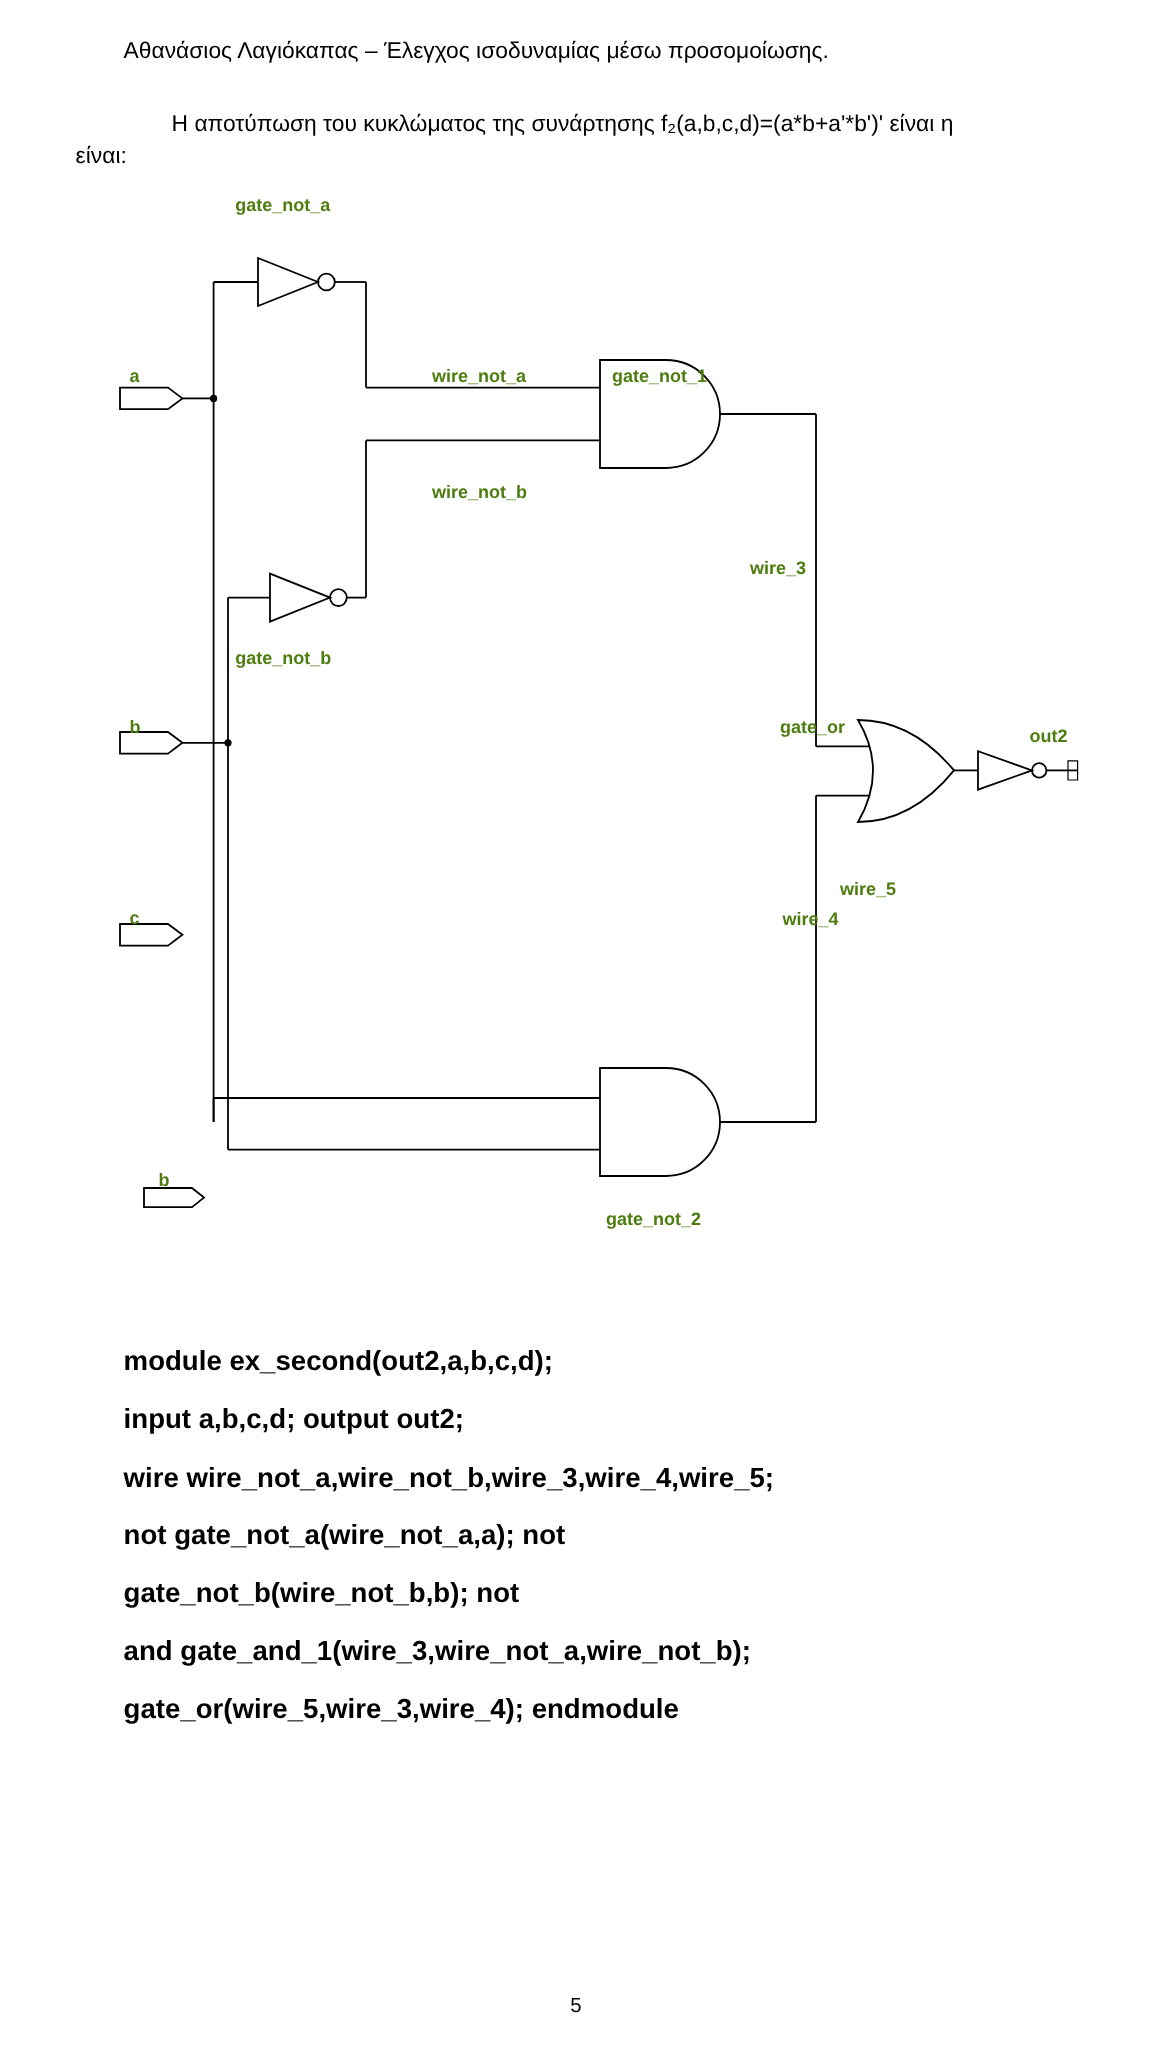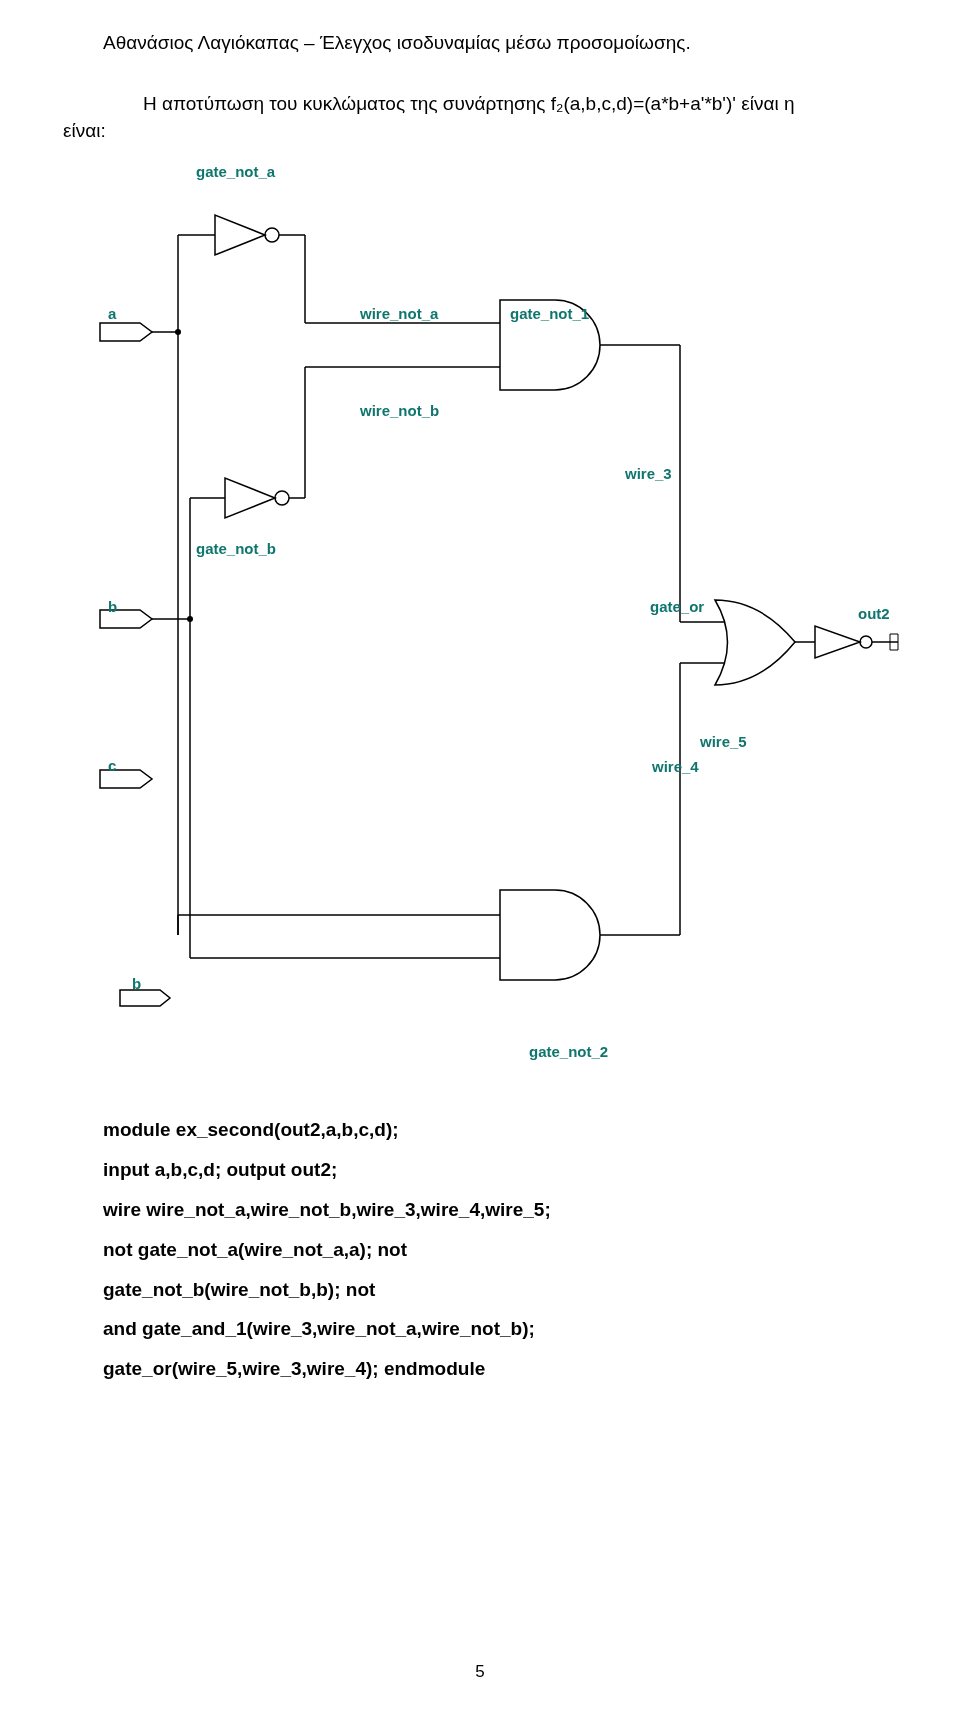--- a/index.html
+++ b/index.html
@@ -41,29 +41,29 @@
   }
   .diagram svg {
     width: 100%;
     height: 100%;
   }
   .diag-label {
     position: absolute;
     font-family: Arial, sans-serif;
     font-size: 15px;
     font-weight: 600;
-    color: #0f766e;
+    color: #4d7c0f;
     white-space: nowrap;
   }
   .code-block {
     position: absolute;
     top: 1110px;
     left: 103px;
     font-family: Arial, sans-serif;
-    font-size: 19px;
+    font-size: 23px;
     font-weight: 700;
     line-height: 2.1;
   }
   .page-num {
     position: absolute;
     bottom: 32px;
     left: 50%;
     transform: translateX(-50%);
     font-size: 17px;
   }
@@ -153,21 +153,21 @@
   <div class="diag-label" style="top:242px; left:300px;">wire_not_b</div>
   <div class="diag-label" style="top:305px; left:545px;margin-left:20px;">wire_3</div>
   <div class="diag-label" style="top:380px; left:136px;">gate_not_b</div>
   <div class="diag-label" style="top:438px; left:48px;">b</div>
   <div class="diag-label" style="top:438px; left:590px;">gate_or</div>
   <div class="diag-label" style="top:445px; left:798px;">out2</div>
   <div class="diag-label" style="top:545px; left:640px;margin-top:28px;">wire_5</div>
   <div class="diag-label" style="top:597px; left:48px;">c</div>
   <div class="diag-label" style="top:598px; left:592px;">wire_4</div>
   <div class="diag-label" style="top:815px; left:72px;">b</div>
-  <div class="diag-label" style="top:883px; left:445px;margin-left:24px;">gate_not_2</div>
+  <div class="diag-label" style="top:848px; left:445px;">gate_not_2</div>
 </div>
 
 <div class="code-block">
   <div>module ex_second(out2,a,b,c,d);</div>
   <div>input a,b,c,d; output out2;</div>
   <div>wire wire_not_a,wire_not_b,wire_3,wire_4,wire_5;</div>
   <div>not gate_not_a(wire_not_a,a); not</div>
   <div>gate_not_b(wire_not_b,b); not</div>
   <div>and gate_and_1(wire_3,wire_not_a,wire_not_b);</div>
   <div>gate_or(wire_5,wire_3,wire_4); endmodule</div>

